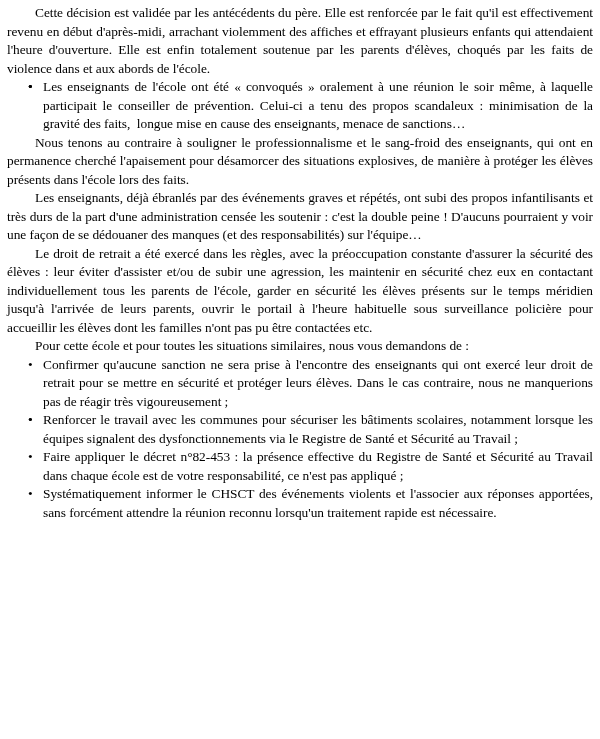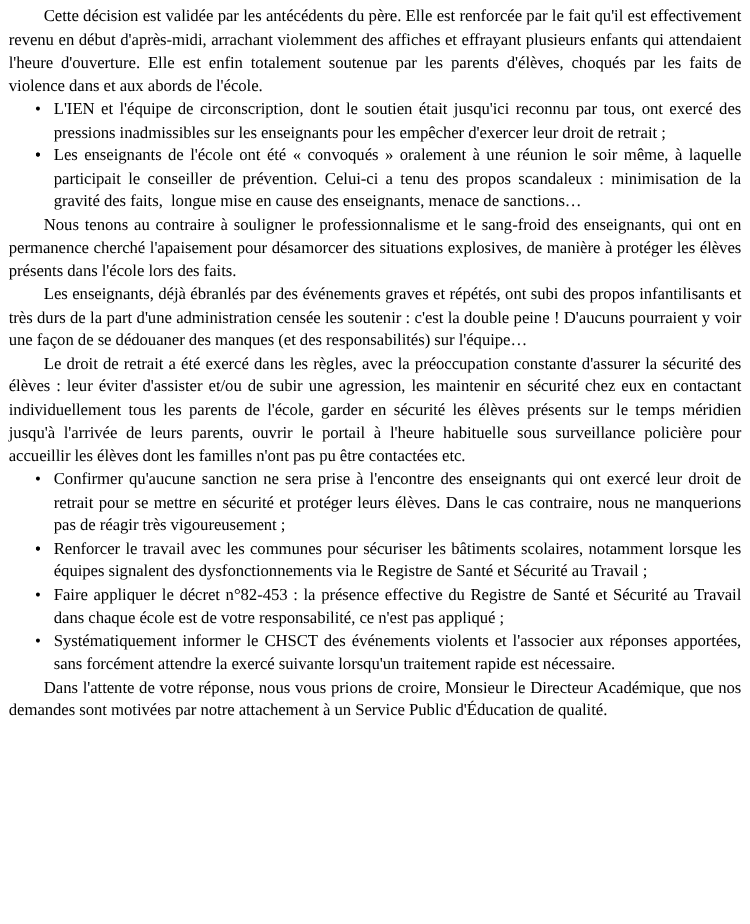--- a/index.html
+++ b/index.html
@@ -47,55 +47,54 @@
 <body>
 
 <div class="page">
 
   <p class="para">Cette décision est validée par les antécédents du père. Elle est renforcée par le fait qu'il est effectivement revenu en début d'après-midi, arrachant violemment des affiches et effrayant plusieurs enfants qui attendaient l'heure d'ouverture. Elle est enfin totalement soutenue par les parents d'élèves, choqués par les faits de violence dans et aux abords de l'école.</p>
 
 
   <ul class="bullets">
     <li>
       <span class="marker">•</span>
-      <span>L'IEN et l'équipe de circonscription, dont le soutien était jusqu'ici reconnu par tous, ont exercé des pressions inadmissibles sur les enseignants pour les empêcher d'exercer leur droit de retrait&nbsp;;</span>
     </li>
     <li>
       <span class="marker">•</span>
     </li>
     <li>
       <span class="marker">•</span>
       <span>Les enseignants de l'école ont été «&nbsp;convoqués&nbsp;» oralement à une réunion le soir même, à laquelle participait le conseiller de prévention. Celui-ci a tenu des propos scandaleux&nbsp;: minimisation de la gravité des faits,&nbsp; longue mise en cause des enseignants, menace de sanctions…</span>
     </li>
   </ul>
 
   <p class="para">Nous tenons au contraire à souligner le professionnalisme et le sang-froid des enseignants, qui ont en permanence cherché l'apaisement pour désamorcer des situations explosives, de manière à protéger les élèves présents dans l'école lors des faits.</p>
 
   <p class="para gap">Les enseignants, déjà ébranlés par des événements graves et répétés, ont subi des propos infantilisants et très durs de la part d'une administration censée les soutenir&nbsp;: c'est la double peine&nbsp;! D'aucuns pourraient y voir une façon de se dédouaner des manques (et des responsabilités) sur l'équipe…</p>
 
   <p class="para">Le droit de retrait a été exercé dans les règles, avec la préoccupation constante d'assurer la sécurité des élèves&nbsp;: leur éviter d'assister et/ou de subir une agression, les maintenir en sécurité chez eux en contactant individuellement tous les parents de l'école, garder en sécurité les élèves présents sur le temps méridien jusqu'à l'arrivée de leurs parents, ouvrir le portail à l'heure habituelle sous surveillance policière pour accueillir les élèves dont les familles n'ont pas pu être contactées etc.</p>
 
+  <p class="para gap">Pour cette école et pour toutes les situations similaires, nous vous demandons de&nbsp;:</p>
 
   <ul class="bullets">
     <li>
       <span class="marker">•</span>
       <span>Confirmer qu'aucune sanction ne sera prise à l'encontre des enseignants qui ont exercé leur droit de retrait pour se mettre en sécurité et protéger leurs élèves. Dans le cas contraire, nous ne manquerions pas de réagir très vigoureusement&nbsp;;</span>
     </li>
     <li>
       <span class="marker">•</span>
     </li>
     <li>
       <span class="marker">•</span>
       <span>Renforcer le travail avec les communes pour sécuriser les bâtiments scolaires, notamment lorsque les équipes signalent des dysfonctionnements via le Registre de Santé et Sécurité au Travail&nbsp;;</span>
     </li>
     <li>
       <span class="marker">•</span>
       <span>Faire appliquer le décret n°82-453&nbsp;: la présence effective du Registre de Santé et Sécurité au Travail dans chaque école est de votre responsabilité, ce n'est pas appliqué&nbsp;;</span>
     </li>
     <li>
       <span class="marker">•</span>
-      <span>Systématiquement informer le CHSCT des événements violents et l'associer aux réponses apportées, sans forcément attendre la exercé suivante lorsqu'un traitement rapide est nécessaire.</span>
+      <span>Systématiquement informer le CHSCT des événements violents et l'associer aux réponses apportées, sans forcément attendre la réunion reconnu lorsqu'un traitement rapide est nécessaire.</span>
     </li>
   </ul>
 
-  <p class="para gap-large">Dans l'attente de votre réponse, nous vous prions de croire, Monsieur le Directeur Académique, que nos demandes sont motivées par notre attachement à un Service Public d'Éducation de qualité.</p>
 
 </div>
 
 </body></html>

